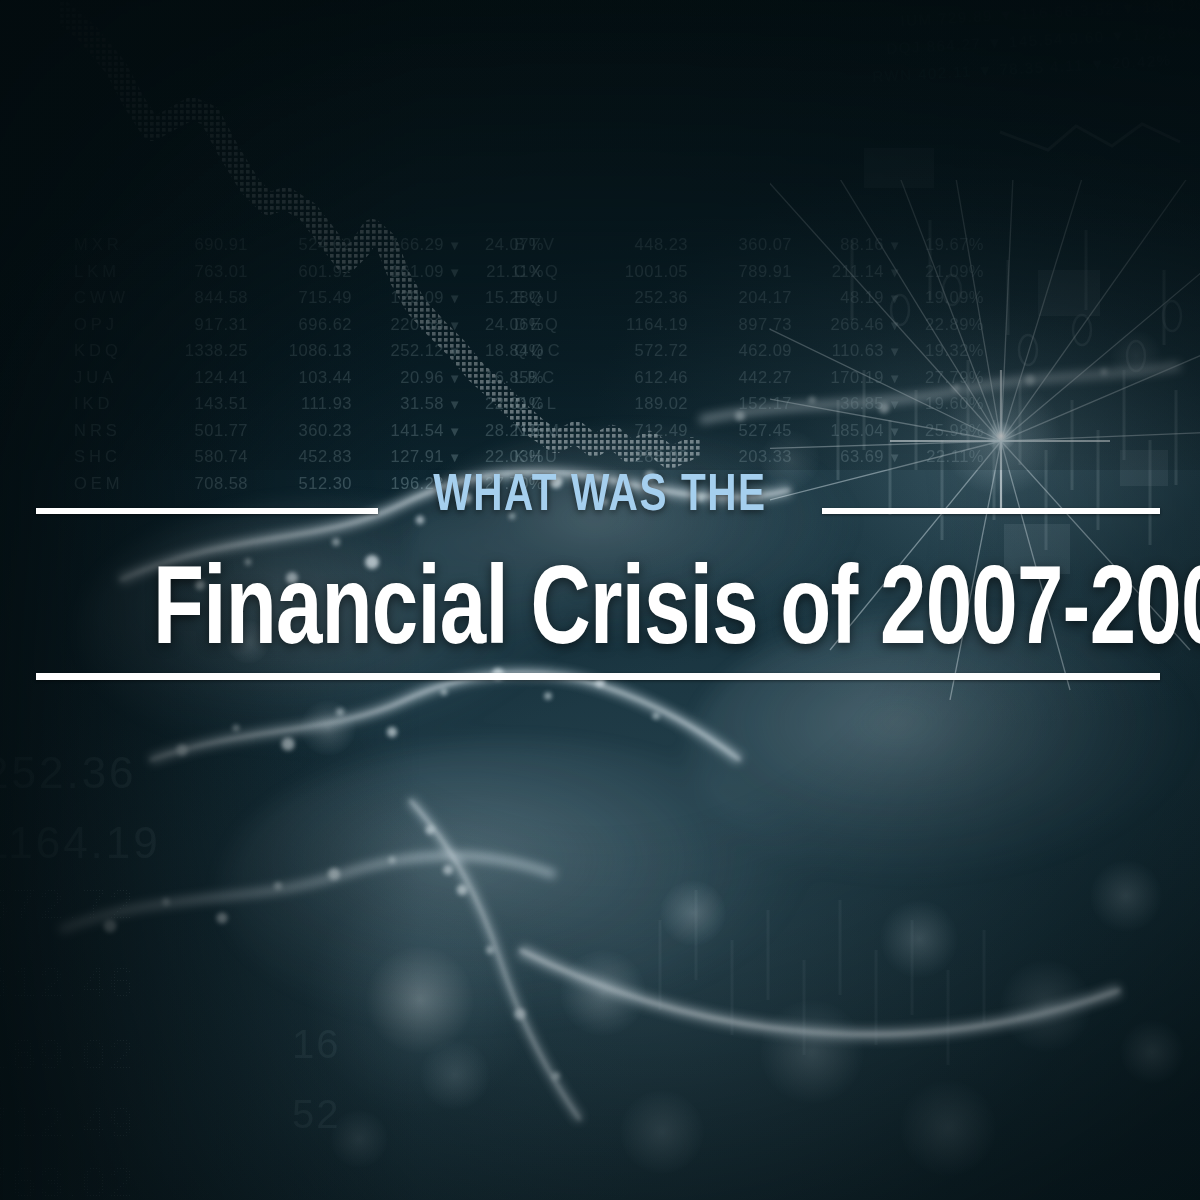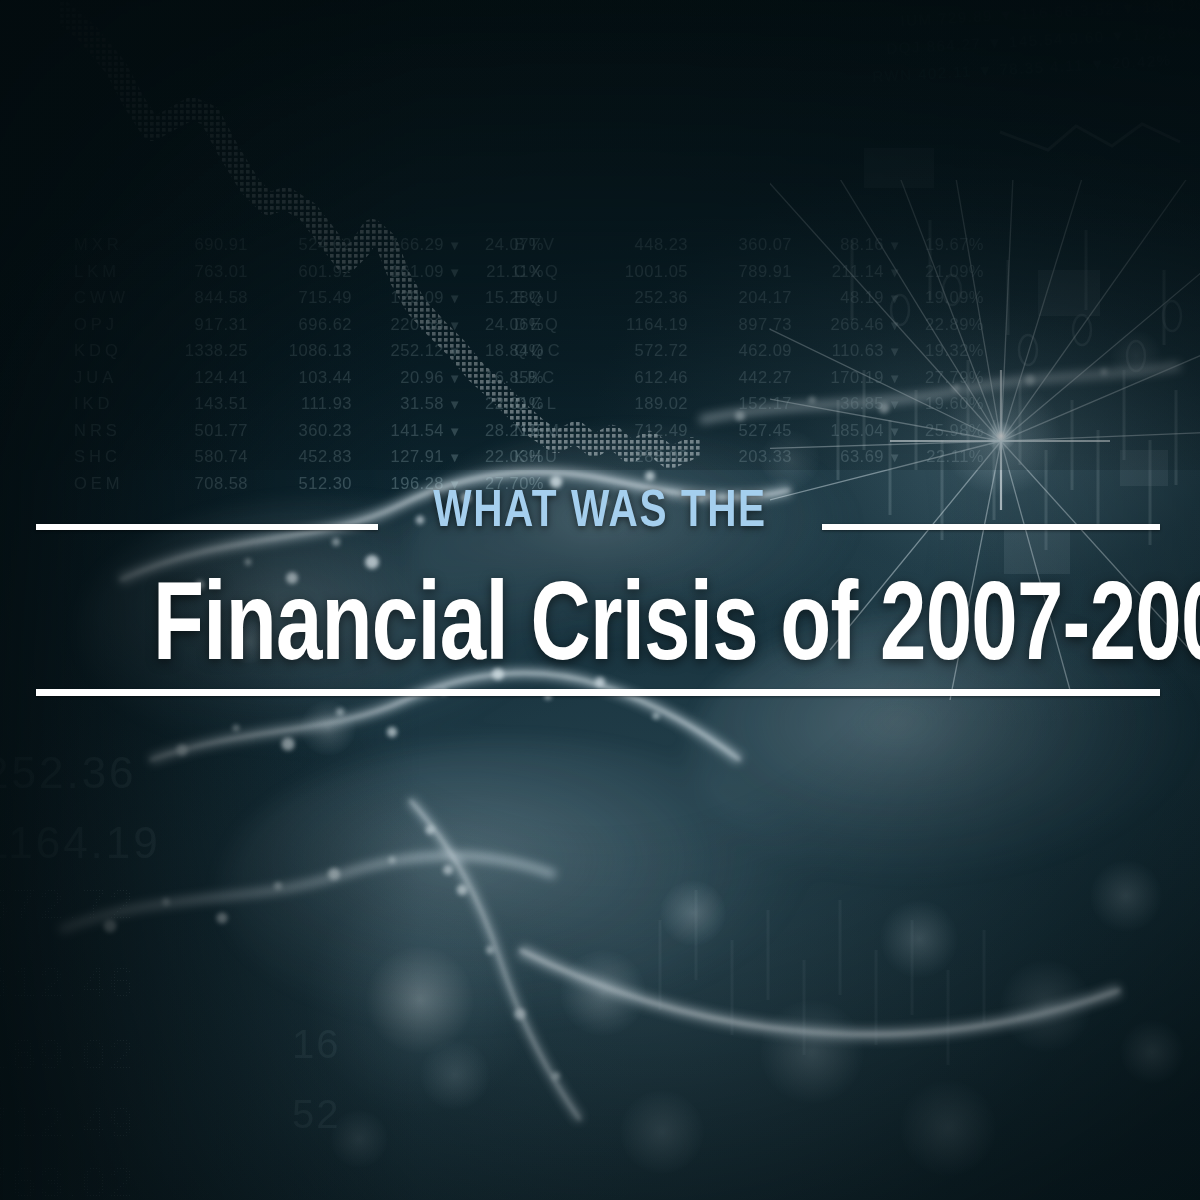--- a/index.html
+++ b/index.html
@@ -106,21 +106,21 @@
   
   .globe{position:absolute;left:0;top:330px;width:1200px;height:870px;opacity:.92;}
   .bokeh{position:absolute;inset:0;}
   .bk{position:absolute;border-radius:50%;}
 
   
   .candles{position:absolute;left:820px;top:120px;width:380px;height:560px;opacity:.5;}
   .candles2{position:absolute;left:640px;top:780px;width:560px;height:420px;opacity:.30;}
 
   
-  #title-block{position:absolute;left:0;top:16px;width:1200px;height:1115px;}
+  #title-block{position:absolute;left:0;top:0;width:1200px;height:1115px;}
 
   .rule{
     position:absolute;height:6px;background:#ffffff;
     box-shadow:0 1px 3px rgba(0,0,0,.45);
   }
   #rule-left{left:36px;top:508px;width:342px;}
   #rule-right{left:822px;top:508px;width:338px;}
   #rule-bottom{left:36px;top:673px;width:1124px;height:7px;}
 
   #kicker{

